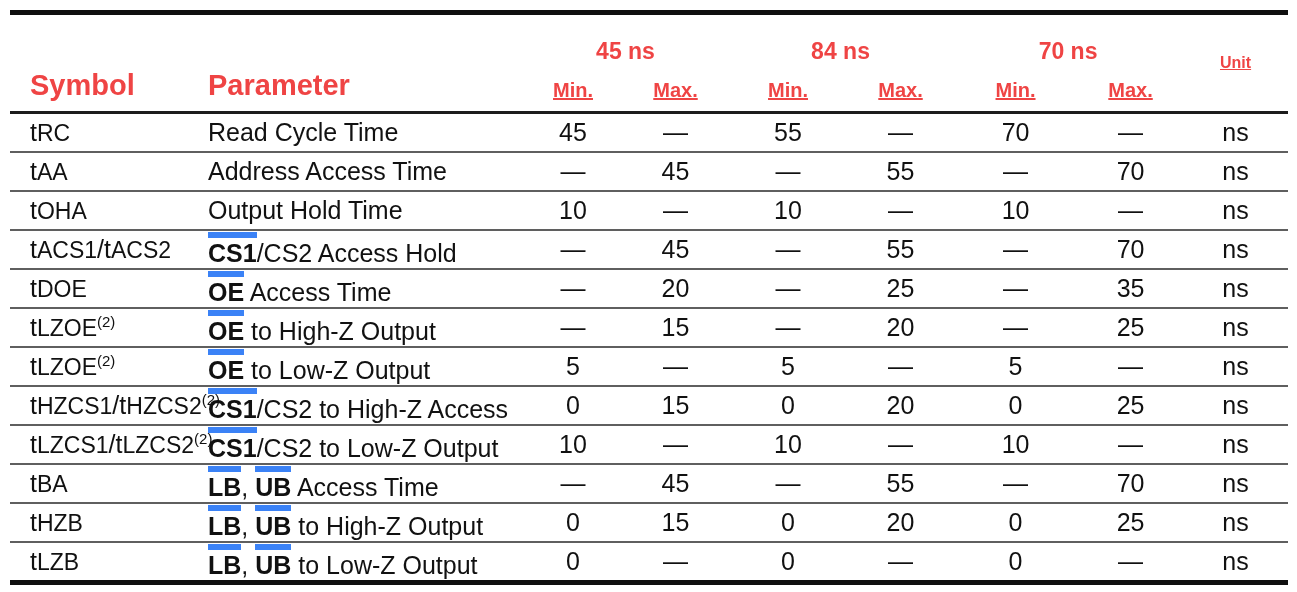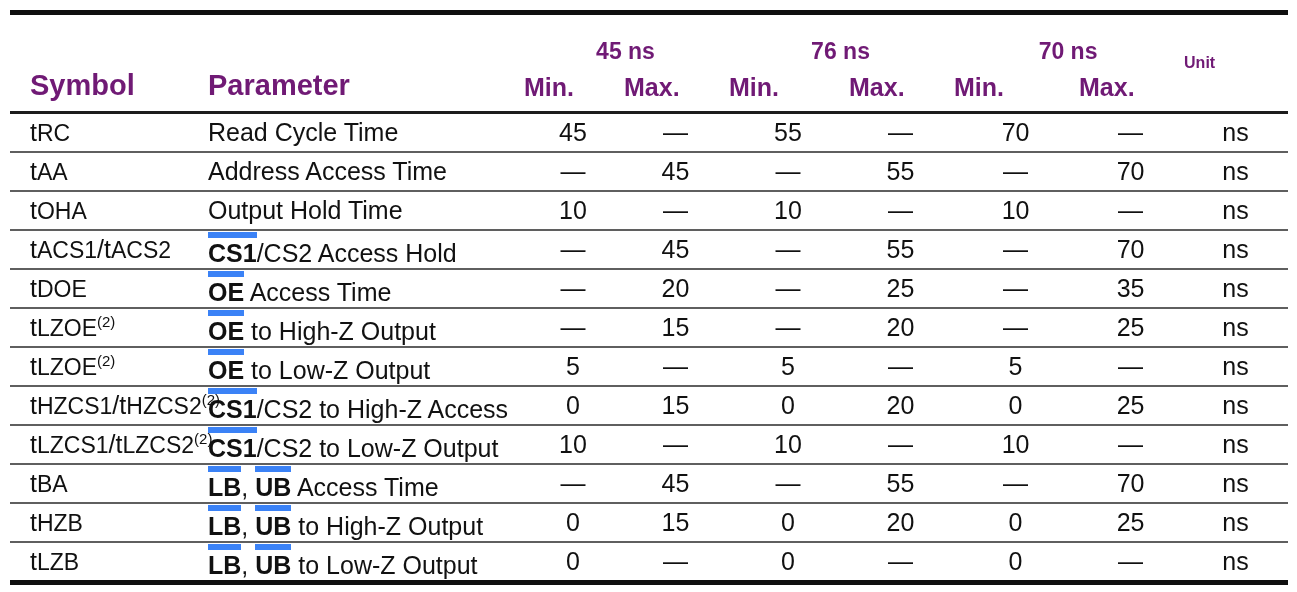--- a/index.html
+++ b/index.html
@@ -21,37 +21,37 @@
   col.c-sym  { width: 190px; }
   col.c-par  { width: 323px; }
   col.c-v1   { width: 100px; }
   col.c-v2   { width: 105px; }
   col.c-v3   { width: 120px; }
   col.c-v4   { width: 105px; }
   col.c-v5   { width: 125px; }
   col.c-v6   { width: 105px; }
   col.c-unit { width: 105px; }
 
-  thead th { font-weight: bold; color: #701a75; }
+  thead th { font-weight: bold; color: #ef4444; }
   thead tr.speed-row th { height: 40px; }
   th.speed {
     font-size: 23px;
     text-align: center;
     vertical-align: bottom;
     padding: 10px 0 0 0;
   }
   thead tr.col-row th {
-    font-size: 25px;
+    font-size: 20px;
     vertical-align: bottom;
     padding-bottom: 9px;
     height: 36px;
   }
   th.h-left { text-align: left; padding-left: 20px; vertical-align: bottom; padding-bottom: 9px; font-size: 29px; }
   th.h-par  { padding-left: 8px; }
-  th.h-center { text-align: left; }
+  th.h-center { text-align: center; text-decoration: underline; }
   thead { border-bottom: 3px solid #1c1c1c; }
 
   tbody td {
     height: 37px;
     font-size: 25px;
     border-bottom: 2px solid #5f5f5f;
     vertical-align: middle;
     padding: 0;
   }
   tbody tr:last-child td { border-bottom: none; }
@@ -84,21 +84,21 @@
       <col class="c-v4">
     <col class="c-v5">
       <col class="c-v6">
     <col class="c-unit">
   </colgroup>
   <thead>
     <tr class="speed-row">
       <th class="h-left" rowspan="2">Symbol</th>
       <th class="h-left h-par" rowspan="2">Parameter</th>
       <th class="speed" colspan="2">45 ns</th>
-      <th class="speed" colspan="2">76 ns</th>
+      <th class="speed" colspan="2">84 ns</th>
       <th class="speed" colspan="2">70 ns</th>
       <th class="h-center" rowspan="2">Unit</th>
     </tr>
     <tr class="col-row">
       <th class="h-center">Min.</th>
       <th class="h-center">Max.</th>
       <th class="h-center">Min.</th>
       <th class="h-center">Max.</th>
       <th class="h-center">Min.</th>
       <th class="h-center">Max.</th>

